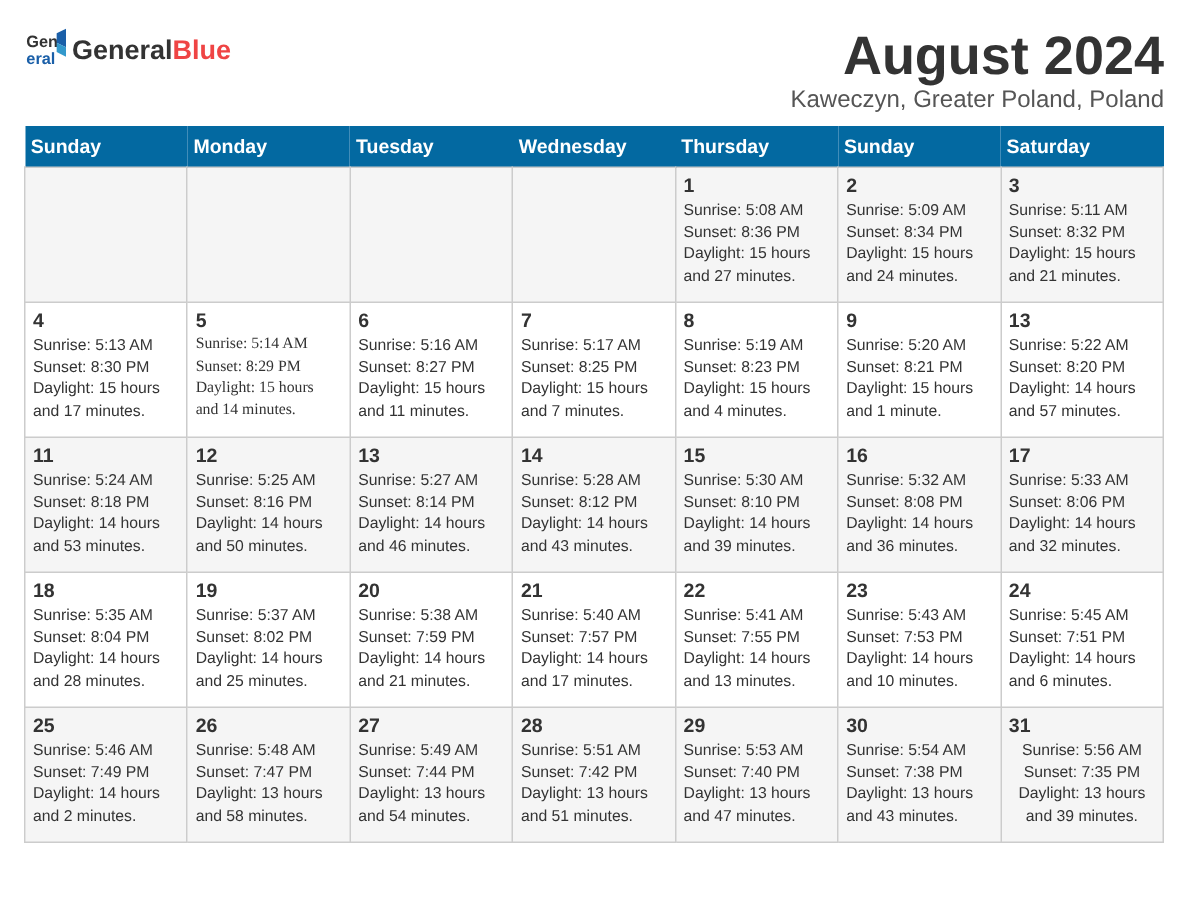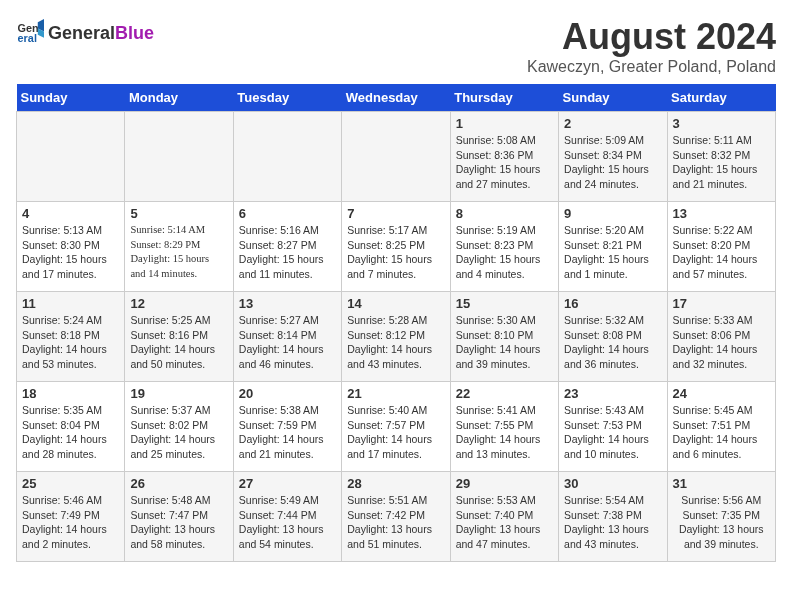--- a/index.html
+++ b/index.html
@@ -22,21 +22,21 @@
       gap: 4px;
     }
     .logo-text-general {
       font-size: 18px;
       font-weight: bold;
       color: #333;
     }
     .logo-text-blue {
       font-size: 18px;
       font-weight: bold;
-      color: #a21caf;
+      color: #ef4444;
     }
     .logo-icon {
       width: 28px;
       height: 28px;
     }
     .title-area {
       text-align: right;
     }
     .main-title {
       font-size: 36px;
@@ -47,21 +47,21 @@
       font-size: 16px;
       color: #555;
       text-align: center;
     }
     table {
       width: 100%;
       border-collapse: collapse;
       font-size: 11px;
     }
     thead tr th {
-      background-color: #1d4ed8;
+      background-color: #0369a1;
       color: #fff;
       padding: 6px 4px;
       text-align: left;
       font-size: 13px;
       font-weight: bold;
       margin-top: 19px;
     }
     tbody tr td {
       border: 1px solid #ccc;
       vertical-align: top;

